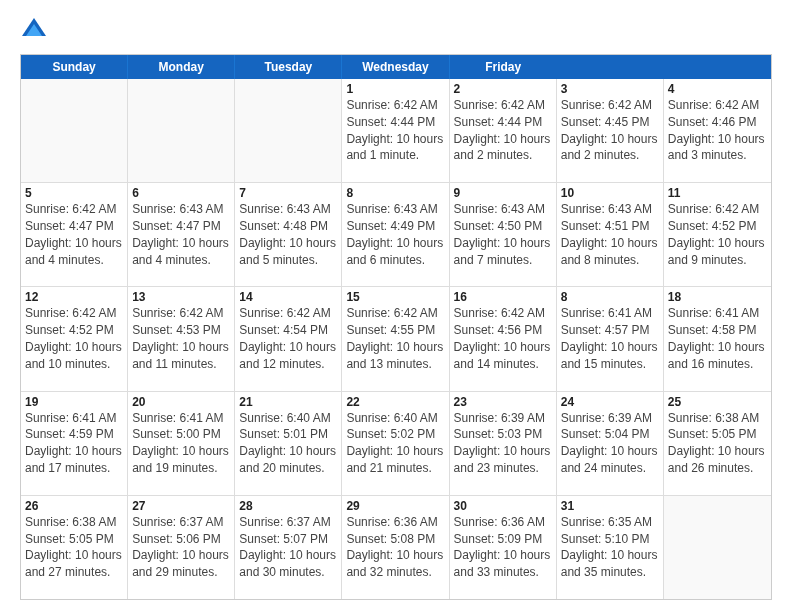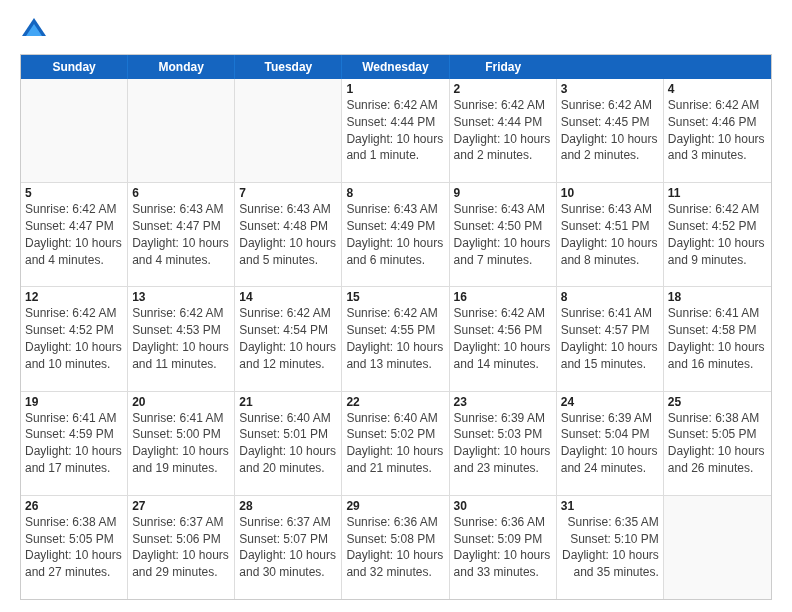--- a/index.html
+++ b/index.html
@@ -323,21 +323,21 @@
 Daylight: 10 hours and 32 minutes.</div>
           </div>
           <div class="cal-cell">
             <span class="day-num">30</span>
             <div class="day-info" style="white-space: pre-line;">Sunrise: 6:36 AM
 Sunset: 5:09 PM
 Daylight: 10 hours and 33 minutes.</div>
           </div>
           <div class="cal-cell">
             <span class="day-num">31</span>
-            <div class="day-info" style="white-space: pre-line; text-align: right;">Sunrise: 6:35 AM
+            <div class="day-info" style="white-space: pre-line;">Sunrise: 6:35 AM
 Sunset: 5:10 PM
 Daylight: 10 hours and 35 minutes.</div>
           </div>
           <div class="cal-cell empty"></div>
         </div>
       </div>
   </div>
 </div>
 
 </body></html>

